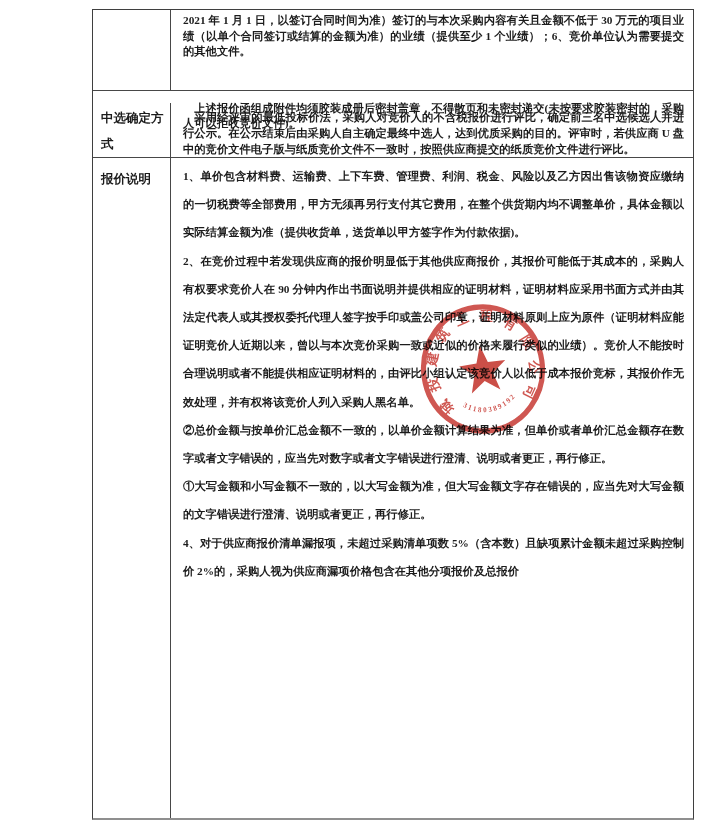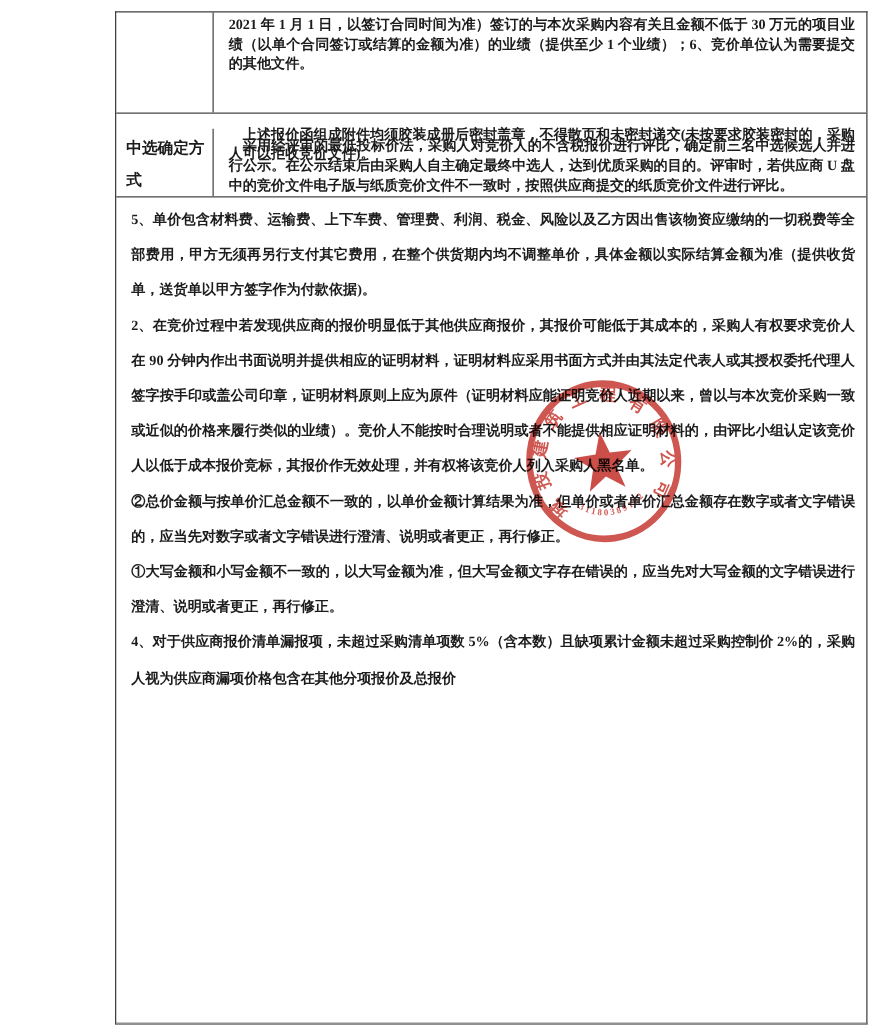--- a/index.html
+++ b/index.html
@@ -62,22 +62,23 @@
   </div>
 
   <div class="t-row row-2">
     <div class="cell-label">中选确定方式</div>
     <div class="cell-content">
       <p class="indent">采用经评审的最低投标价法，采购人对竞价人的不含税报价进行评比，确定前三名中选候选人并进行公示。在公示结束后由采购人自主确定最终中选人，达到优质采购的目的。评审时，若供应商 U 盘中的竞价文件电子版与纸质竞价文件不一致时，按照供应商提交的纸质竞价文件进行评比。</p>
     </div>
   </div>
 
   <div class="t-row row-3">
+    <div class="cell-label">报价说明</div>
     <div class="cell-content">
-      <p>5、单价包含材料费、运输费、上下车费、管理费、利润、税金、风险以及乙方因出售该物资应缴纳的一切税费等全部费用，甲方无须再另行支付其它费用，在整个供货期内均不调整单价，具体金额以实际结算金额为准（提供收货单，送货单以甲方签字作为付款依据)。</p>
+      <p>1、单价包含材料费、运输费、上下车费、管理费、利润、税金、风险以及乙方因出售该物资应缴纳的一切税费等全部费用，甲方无须再另行支付其它费用，在整个供货期内均不调整单价，具体金额以实际结算金额为准（提供收货单，送货单以甲方签字作为付款依据)。</p>
       <p>2、在竞价过程中若发现供应商的报价明显低于其他供应商报价，其报价可能低于其成本的，采购人有权要求竞价人在 90 分钟内作出书面说明并提供相应的证明材料，证明材料应采用书面方式并由其法定代表人或其授权委托代理人签字按手印或盖公司印章，证明材料原则上应为原件（证明材料应能证明竞价人近期以来，曾以与本次竞价采购一致或近似的价格来履行类似的业绩）。竞价人不能按时合理说明或者不能提供相应证明材料的，由评比小组认定该竞价人以低于成本报价竞标，其报价作无效处理，并有权将该竞价人列入采购人黑名单。</p>
       <p>②总价金额与按单价汇总金额不一致的，以单价金额计算结果为准，但单价或者单价汇总金额存在数字或者文字错误的，应当先对数字或者文字错误进行澄清、说明或者更正，再行修正。</p>
       <p>①大写金额和小写金额不一致的，以大写金额为准，但大写金额文字存在错误的，应当先对大写金额的文字错误进行澄清、说明或者更正，再行修正。</p>
       <p>4、对于供应商报价清单漏报项，未超过采购清单项数 5%（含本数）且缺项累计金额未超过采购控制价 2%的，采购人视为供应商漏项价格包含在其他分项报价及总报价</p>
     </div>
   </div>
 
 </div>
 
 <div class="seal">

